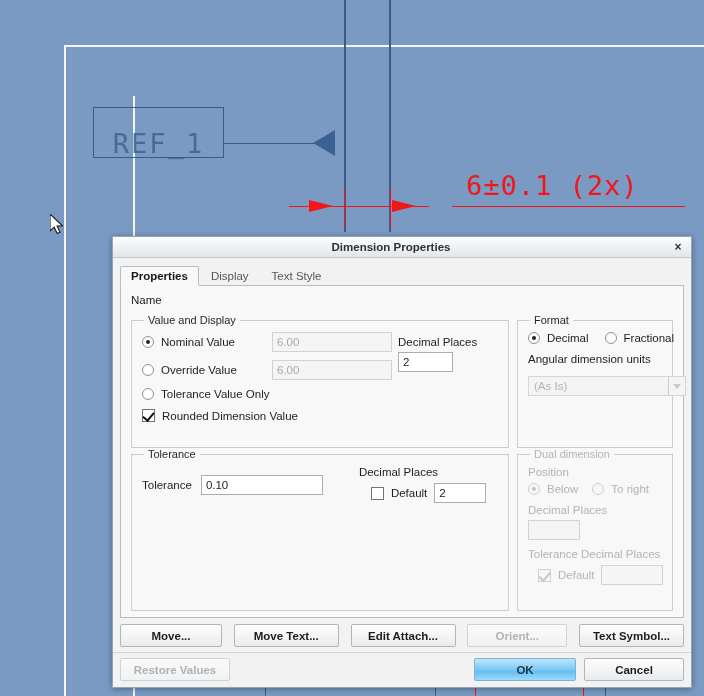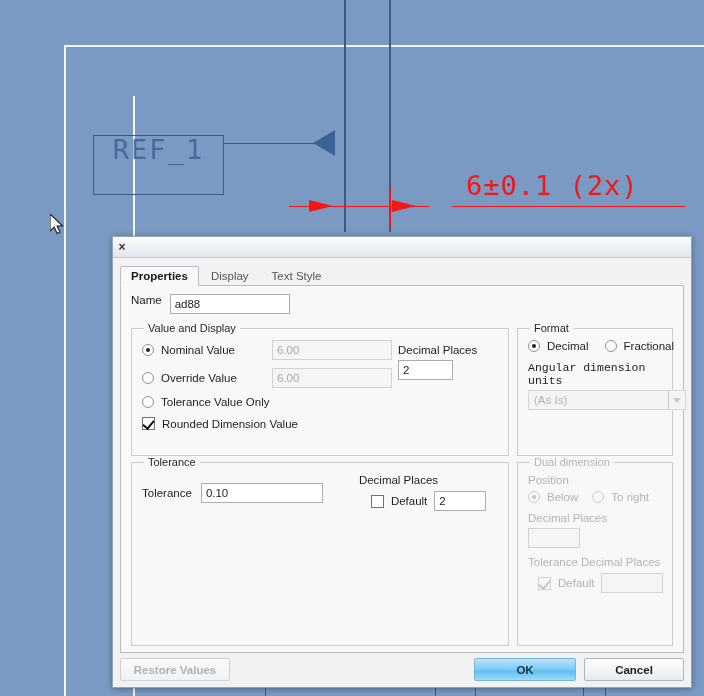--- a/index.html
+++ b/index.html
@@ -20,24 +20,24 @@
   .blue-line  { position: absolute; background: #3b5a86; }
   .red-line   { position: absolute; background: #f21616; }
 
   
   #sheet-border-top    { left: 64px;  top: 45px;  width: 640px; height: 2px; }
   #sheet-border-left   { left: 64px;  top: 45px;  width: 2px;   height: 651px; }
   #sheet-border-left2  { left: 133px; top: 96px;  width: 2px;   height: 600px; }
 
   
   #ref-box {
-    position: absolute; left: 93px; top: 135px;
-    width: 131px; height: 60px;
+    position: absolute; left: 93px; top: 107px;
+    width: 131px; height: 51px;
     border: 1px solid #3b5a86;
-    display: flex; align-items: flex-start; justify-content: center;
+    display: flex; align-items: flex-end; justify-content: center;
   }
   #ref-label {
     color: #41628f;
     font-family: "DejaVu Sans Mono", monospace;
     font-size: 27px;
     letter-spacing: 2px;
     line-height: 1;
     -webkit-text-stroke: 0px;
     opacity: .85;
   }
@@ -241,21 +241,21 @@
   #vd-left { width: 250px; }
   #vd-left .opt-row { margin-bottom: 8px; }
   #vd-left .opt-row .val-input { margin-left: auto; width: 120px; }
   #rounded-row { margin-top: 9px; }
   #vd-right { padding-left: 6px; padding-top: 4px; }
   #decimal-places-label-1 { font-size: 11.5px; color: #1d1d1d; display:block; margin-bottom: 4px;}
   #decimal-places-input-1 { width: 55px; }
 
   
   #format-radios { display: flex; gap: 16px; margin-bottom: 9px; }
-  #angular-units-label { display: block; font-size: 11.5px; color: #1d1d1d; margin-bottom: 3px; font-family: Liberation Mono, monospace; }
+  #angular-units-label { display: block; font-size: 11.5px; color: #1d1d1d; margin-bottom: 11px; }
 
   
   .combo {
     height: 20px;
     border: 1px solid #a9aeb3;
     background: linear-gradient(to bottom,#fcfcfc,#e9ebed);
     display: flex; align-items: center;
     font-size: 11.5px; color: #1d1d1d;
     padding-left: 5px;
     position: relative;
@@ -377,36 +377,36 @@
   </div>
 
   <svg id="mouse-cursor" width="16" height="24" viewBox="0 0 16 24">
     <polygon points="0,0 0,17 4.2,13.2 7.2,19.6 10,18.2 7.1,12.1 12.4,11.8" fill="#ffffff" stroke="#1a1a1a" stroke-width="1.1"></polygon>
   </svg>
 </div>
 
 <div id="dimension-properties-dialog">
 
   <div id="dialog-titlebar">
+    <span id="dialog-title">Dimension Properties</span>
     <span id="dialog-close-button">×</span>
   </div>
 
   <div id="dialog-body">
 
     <div id="tab-strip">
       <div class="tab active">Properties</div>
       <div class="tab">Display</div>
       <div class="tab">Text Style</div>
     </div>
 
     <div id="tab-panel">
 
       <div id="name-row">
         <span id="name-label">Name</span>
-        <input id="name-input" class="txt" type="text" value="ad88" style="">
       </div>
 
       <div id="panel-grid">
 
         <fieldset class="group">
           <legend>Value and Display</legend>
           <div id="value-display-inner">
             <div id="vd-left">
               <div class="opt-row">
                 <span class="radio checked"></span>
@@ -491,20 +491,27 @@
             <span class="checkbox disabled checked"></span>
             <span class="opt-label disabled">Default</span>
             <input id="dual-tol-default-input" class="txt disabled" type="text" readonly="" value="" style="">
           </div>
         </fieldset>
 
       </div>
     </div>
   </div>
 
+  <div id="dialog-button-row-1">
+    <button class="btn" id="btn-move">Move...</button>
+    <button class="btn" id="btn-move-text">Move Text...</button>
+    <button class="btn" id="btn-edit-attach">Edit Attach...</button>
+    <button class="btn disabled" id="btn-orient">Orient...</button>
+    <button class="btn" id="btn-text-symbol">Text Symbol...</button>
+  </div>
 
   <div id="dialog-button-row-2">
     <button class="btn disabled" id="btn-restore-values">Restore Values</button>
     <div id="ok-cancel-group">
       <button class="btn primary" id="btn-ok">OK</button>
       <button class="btn" id="btn-cancel">Cancel</button>
     </div>
   </div>
 
 </div>

